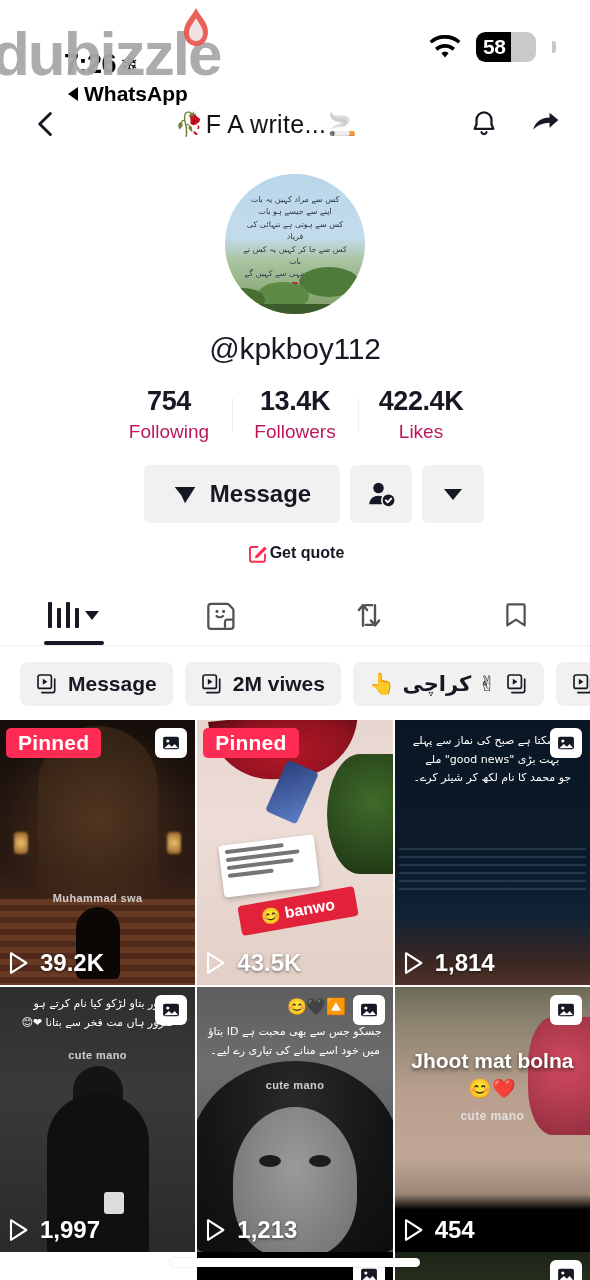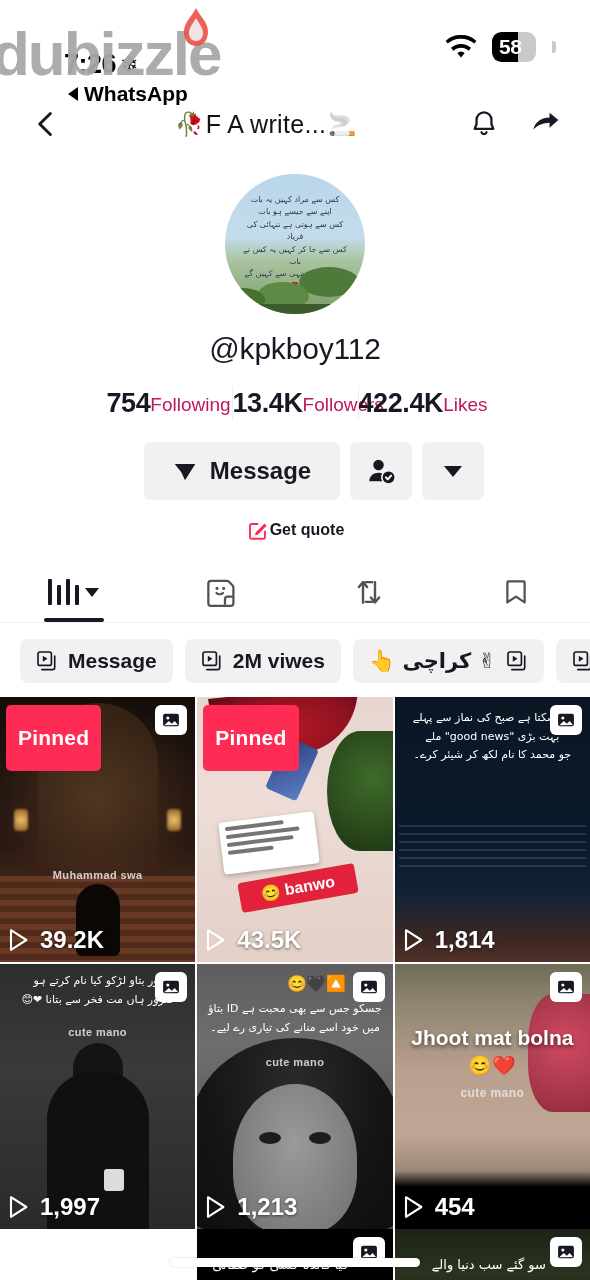--- a/index.html
+++ b/index.html
@@ -22,21 +22,21 @@
   .sb-snow { font-size:22px; color:#000; line-height:1; }
   .sb-app-row { display:flex; align-items:center; gap:6px; margin-top:2px; margin-left:4px; }
   .sb-caret-back {
     width:0;height:0;border-style:solid;
     border-width:7px 10px 7px 0; border-color:transparent #000 transparent transparent;
   }
   .sb-appname { font-size:21px; font-weight:600; color:#000; }
   .sb-right { margin-left:auto; display:flex; align-items:center; gap:14px; padding-top:14px; }
   .wifi-ico { width:34px; height:26px; }
   .battery {
-    position:relative; width:44px; height:30px;
+    position:relative; width:60px; height:30px;
     border-radius:9px; background:#c9c9c9; display:flex; align-items:center; overflow:hidden;
   }
   .battery-fill {
     position:absolute; left:0; top:0; bottom:0; width:58%;
     background:#000; border-radius:9px 0 0 9px;
   }
   .battery-num {
     position:relative; z-index:2; color:#fff; font-size:21px; font-weight:700;
     padding-left:7px; letter-spacing:-0.5px;
   }
@@ -81,21 +81,21 @@
     font-family:"DejaVu Sans", sans-serif; direction:rtl; padding:0 16px;
     text-shadow:0 0 1px rgba(255,255,255,.6);
   }
   .avatar-trees { position:absolute; bottom:0; left:0; right:0; height:48px; }
   .username {
     margin-top:18px; font-size:30px; font-weight:500; color:#161823; letter-spacing:-0.2px;
   }
 
   
   .stats { display:flex; align-items:center; justify-content:center; margin-top:20px; }
-  .stat { display:flex; flex-direction:row; align-items:center; width:125px; }
+  .stat { display:flex; flex-direction:column; align-items:center; width:125px; }
   .stat-num { font-size:27px; font-weight:700; color:#161823; letter-spacing:-0.4px; }
   .stat-lbl { font-size:19px; color:#be185d; margin-top:4px; }
   .stat-div { width:1px; height:34px; background:#eeeef0; }
 
   
   .actions { display:flex; align-items:center; justify-content:center; gap:10px; margin-top:22px;margin-left:37px; }
   .btn-msg {
     height:58px; min-width:196px; background:#f1f1f2; border-radius:6px;
     display:flex; align-items:center; justify-content:center; gap:12px;
     font-size:24px; font-weight:700; color:#161823; padding:0 22px;
@@ -135,21 +135,21 @@
     font-size:21px; font-weight:700; color:#161823; flex:0 0 auto;
   }
   .chip.urdu { font-family:"DejaVu Sans", sans-serif; direction:rtl; }
 
   
   .grid { display:grid; grid-template-columns:repeat(3,1fr); gap:2px; }
   .cell { position:relative; width:100%; height:265px; overflow:hidden; background:#111; }
   .pinned {
     position:absolute; left:6px; top:8px; z-index:4;
     background:#fe2c55; color:#fff; font-size:21px; font-weight:700;
-    padding:21px 12px; border-radius:5px; letter-spacing:0.2px;
+    padding:3px 12px; border-radius:5px; letter-spacing:0.2px;
   }
   .photo-badge {
     position:absolute; right:8px; top:8px; z-index:4;
     width:32px; height:30px; background:#fff; border-radius:6px;
     display:flex; align-items:center; justify-content:center;
   }
   .views {
     position:absolute; left:8px; bottom:8px; z-index:4;
     display:flex; align-items:center; gap:10px;
     color:#fff; font-size:24px; font-weight:700;

